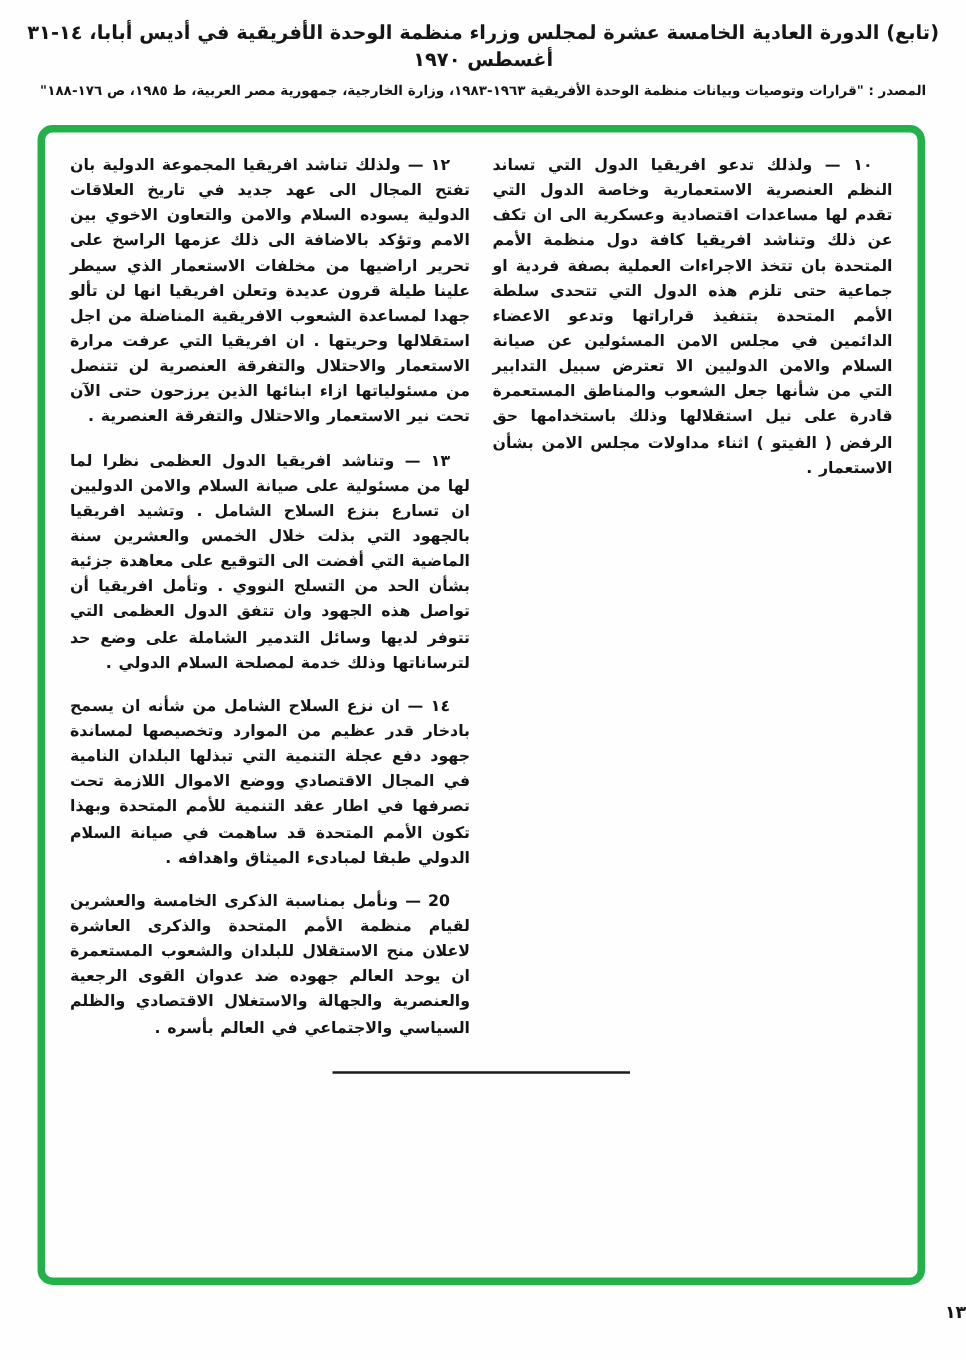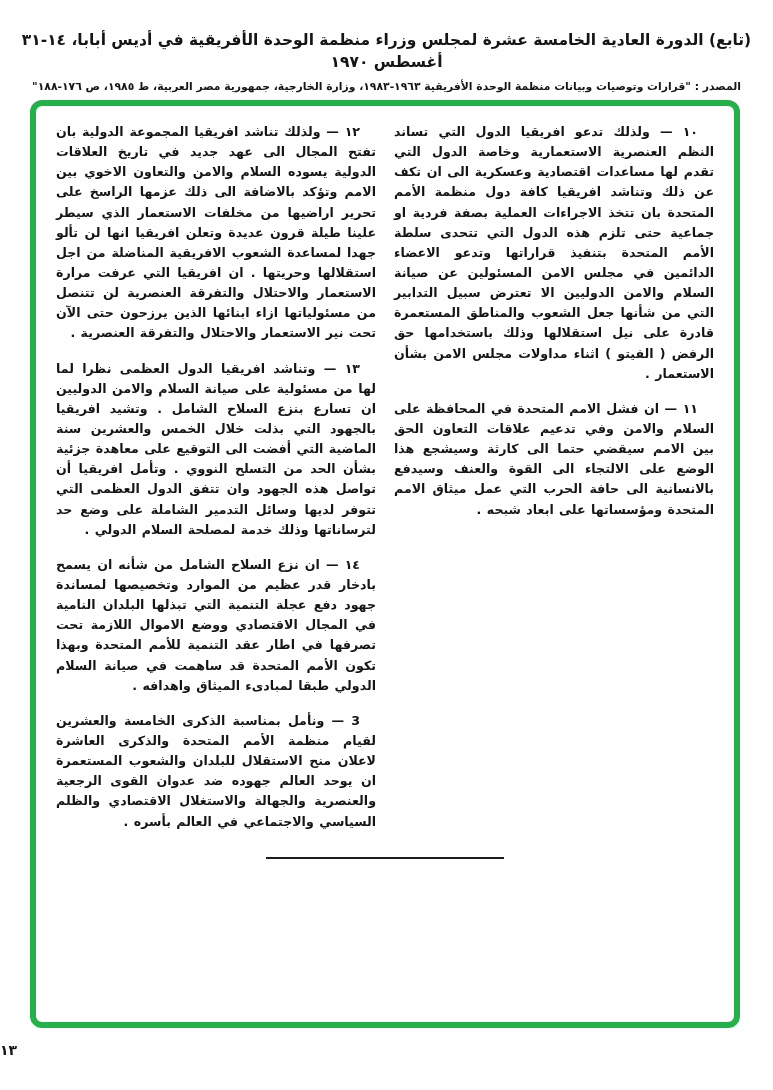--- a/index.html
+++ b/index.html
@@ -14,21 +14,21 @@
     margin: 0 auto;
     background: #fefefe;
     font-family: "DejaVu Sans", sans-serif;
     color: #151515;
     overflow: hidden;
   }
   
   .doc-header {
     direction: rtl;
     text-align: center;
-    padding-top: 30px;
+    padding-top: 16px;
   }
   .doc-title {
     font-size: 15.5px;
     font-weight: bold;
     margin: 0 18px;
     line-height: 1.4;
     letter-spacing: 0.2px;
   }
   .doc-source {
     font-size: 10.8px;
@@ -77,49 +77,48 @@
     height: 0;
     border-top: 2px solid #1c1c1c;
     margin: 10px auto 0 auto;
   }
   
   .page-number {
     position: absolute;
     left: 0;
     right: 0;
     top: 1042px;
-    text-align: left;
+    text-align: right;
     font-size: 14px;
     font-weight: bold;
     direction: rtl;
   }
 </style>
 </head>
 <body>
 
 <div class="page">
 
   <div class="doc-header">
     <div class="doc-title">(تابع) الدورة العادية الخامسة عشرة لمجلس وزراء منظمة الوحدة الأفريقية في أديس أبابا، ١٤-٣١ أغسطس ١٩٧٠</div>
     <div class="doc-source">المصدر : "قرارات وتوصيات وبيانات منظمة الوحدة الأفريقية ١٩٦٣-١٩٨٣، وزارة الخارجية، جمهورية مصر العربية، ط ١٩٨٥، ص ١٧٦-١٨٨"</div>
   </div>
 
   <div class="text-frame">
     <div class="columns">
 
       <div class="col">
         <p>١٠ — ولذلك تدعو افريقيا الدول التي تساند النظم العنصرية الاستعمارية وخاصة الدول التي تقدم لها مساعدات اقتصادية وعسكرية الى ان تكف عن ذلك وتناشد افريقيا كافة دول منظمة الأمم المتحدة بان تتخذ الاجراءات العملية بصفة فردية او جماعية حتى تلزم هذه الدول التي تتحدى سلطة الأمم المتحدة بتنفيذ قراراتها وتدعو الاعضاء الدائمين في مجلس الامن المسئولين عن صيانة السلام والامن الدوليين الا تعترض سبيل التدابير التي من شأنها جعل الشعوب والمناطق المستعمرة قادرة على نيل استقلالها وذلك باستخدامها حق الرفض ( الفيتو ) اثناء مداولات مجلس الامن بشأن الاستعمار .</p>
-        <p>١١ — ان فشل الامم المتحدة في المحافظة على السلام والامن وفي تدعيم علاقات التعاون الحق بين الامم سيقضي حتما الى كارثة وسيشجع هذا الوضع على الالتجاء الى القوة والعنف وسيدفع بالانسانية الى حافة الحرب التي عمل ميثاق الامم المتحدة ومؤسساتها على ابعاد شبحه .</p>
       </div>
 
       <div class="col">
         <p>١٢ — ولذلك تناشد افريقيا المجموعة الدولية بان تفتح المجال الى عهد جديد في تاريخ العلاقات الدولية يسوده السلام والامن والتعاون الاخوي بين الامم وتؤكد بالاضافة الى ذلك عزمها الراسخ على تحرير اراضيها من مخلفات الاستعمار الذي سيطر علينا طيلة قرون عديدة وتعلن افريقيا انها لن تألو جهدا لمساعدة الشعوب الافريقية المناضلة من اجل استقلالها وحريتها . ان افريقيا التي عرفت مرارة الاستعمار والاحتلال والتفرقة العنصرية لن تتنصل من مسئولياتها ازاء ابنائها الذين يرزحون حتى الآن تحت نير الاستعمار والاحتلال والتفرقة العنصرية .</p>
         <p>١٣ — وتناشد افريقيا الدول العظمى نظرا لما لها من مسئولية على صيانة السلام والامن الدوليين ان تسارع بنزع السلاح الشامل . وتشيد افريقيا بالجهود التي بذلت خلال الخمس والعشرين سنة الماضية التي أفضت الى التوقيع على معاهدة جزئية بشأن الحد من التسلح النووي . وتأمل افريقيا أن تواصل هذه الجهود وان تتفق الدول العظمى التي تتوفر لديها وسائل التدمير الشاملة على وضع حد لترساناتها وذلك خدمة لمصلحة السلام الدولي .</p>
         <p>١٤ — ان نزع السلاح الشامل من شأنه ان يسمح بادخار قدر عظيم من الموارد وتخصيصها لمساندة جهود دفع عجلة التنمية التي تبذلها البلدان النامية في المجال الاقتصادي ووضع الاموال اللازمة تحت تصرفها في اطار عقد التنمية للأمم المتحدة وبهذا تكون الأمم المتحدة قد ساهمت في صيانة السلام الدولي طبقا لمبادىء الميثاق واهدافه .</p>
-        <p>3 — ونأمل بمناسبة الذكرى الخامسة والعشرين لقيام منظمة الأمم المتحدة والذكرى العاشرة لاعلان منح الاستقلال للبلدان والشعوب المستعمرة ان يوحد العالم جهوده ضد عدوان القوى الرجعية والعنصرية والجهالة والاستغلال الاقتصادي والظلم السياسي والاجتماعي في العالم بأسره .</p>
+        <p>20 — ونأمل بمناسبة الذكرى الخامسة والعشرين لقيام منظمة الأمم المتحدة والذكرى العاشرة لاعلان منح الاستقلال للبلدان والشعوب المستعمرة ان يوحد العالم جهوده ضد عدوان القوى الرجعية والعنصرية والجهالة والاستغلال الاقتصادي والظلم السياسي والاجتماعي في العالم بأسره .</p>
       </div>
 
     </div>
 
     <div class="end-divider"></div>
   </div>
 
   <div class="page-number">١٣</div>
 
 </div>

